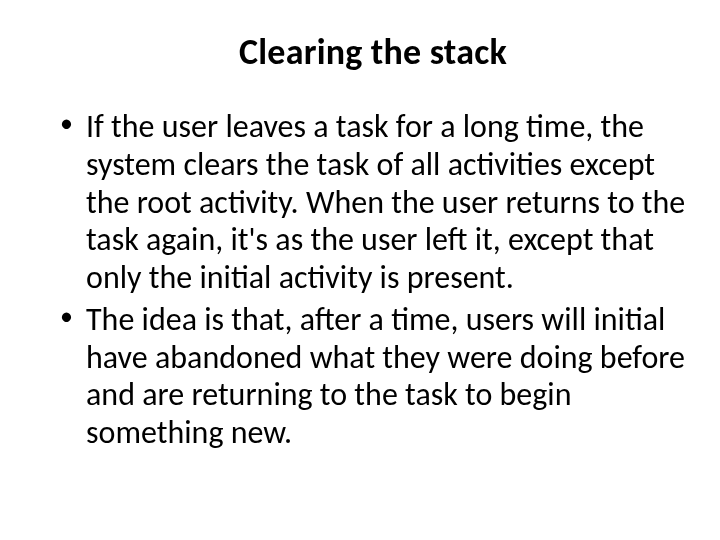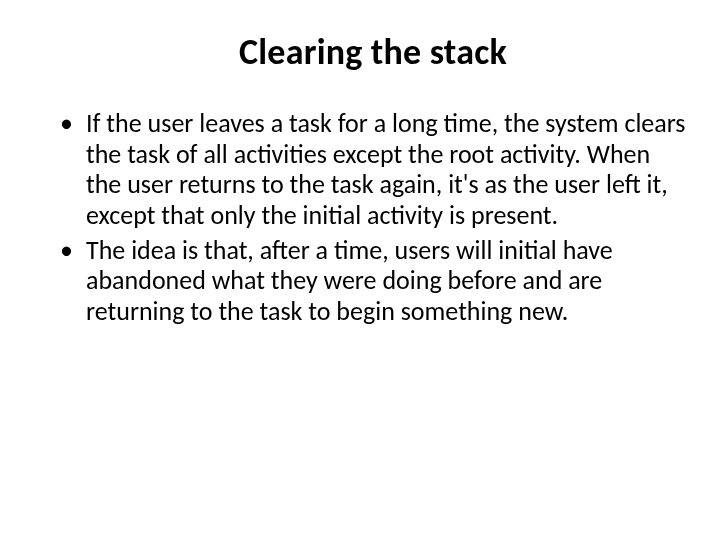--- a/index.html
+++ b/index.html
@@ -24,21 +24,21 @@
     margin: 6px 0 34px 0;
     letter-spacing: 0.2px;
   }
   ul.bullets {
     list-style: none;
     margin: 0;
     padding: 0 6px 0 6px;
   }
   ul.bullets > li {
     position: relative;
-    font-size: 26px;
+    font-size: 32px;
     line-height: 1.18;
     padding-left: 30px;
     margin-bottom: 4px;
   }
   ul.bullets > li::before {
     content: "•";
     position: absolute;
     left: 4px;
     top: 0;
     font-size: 26px;

